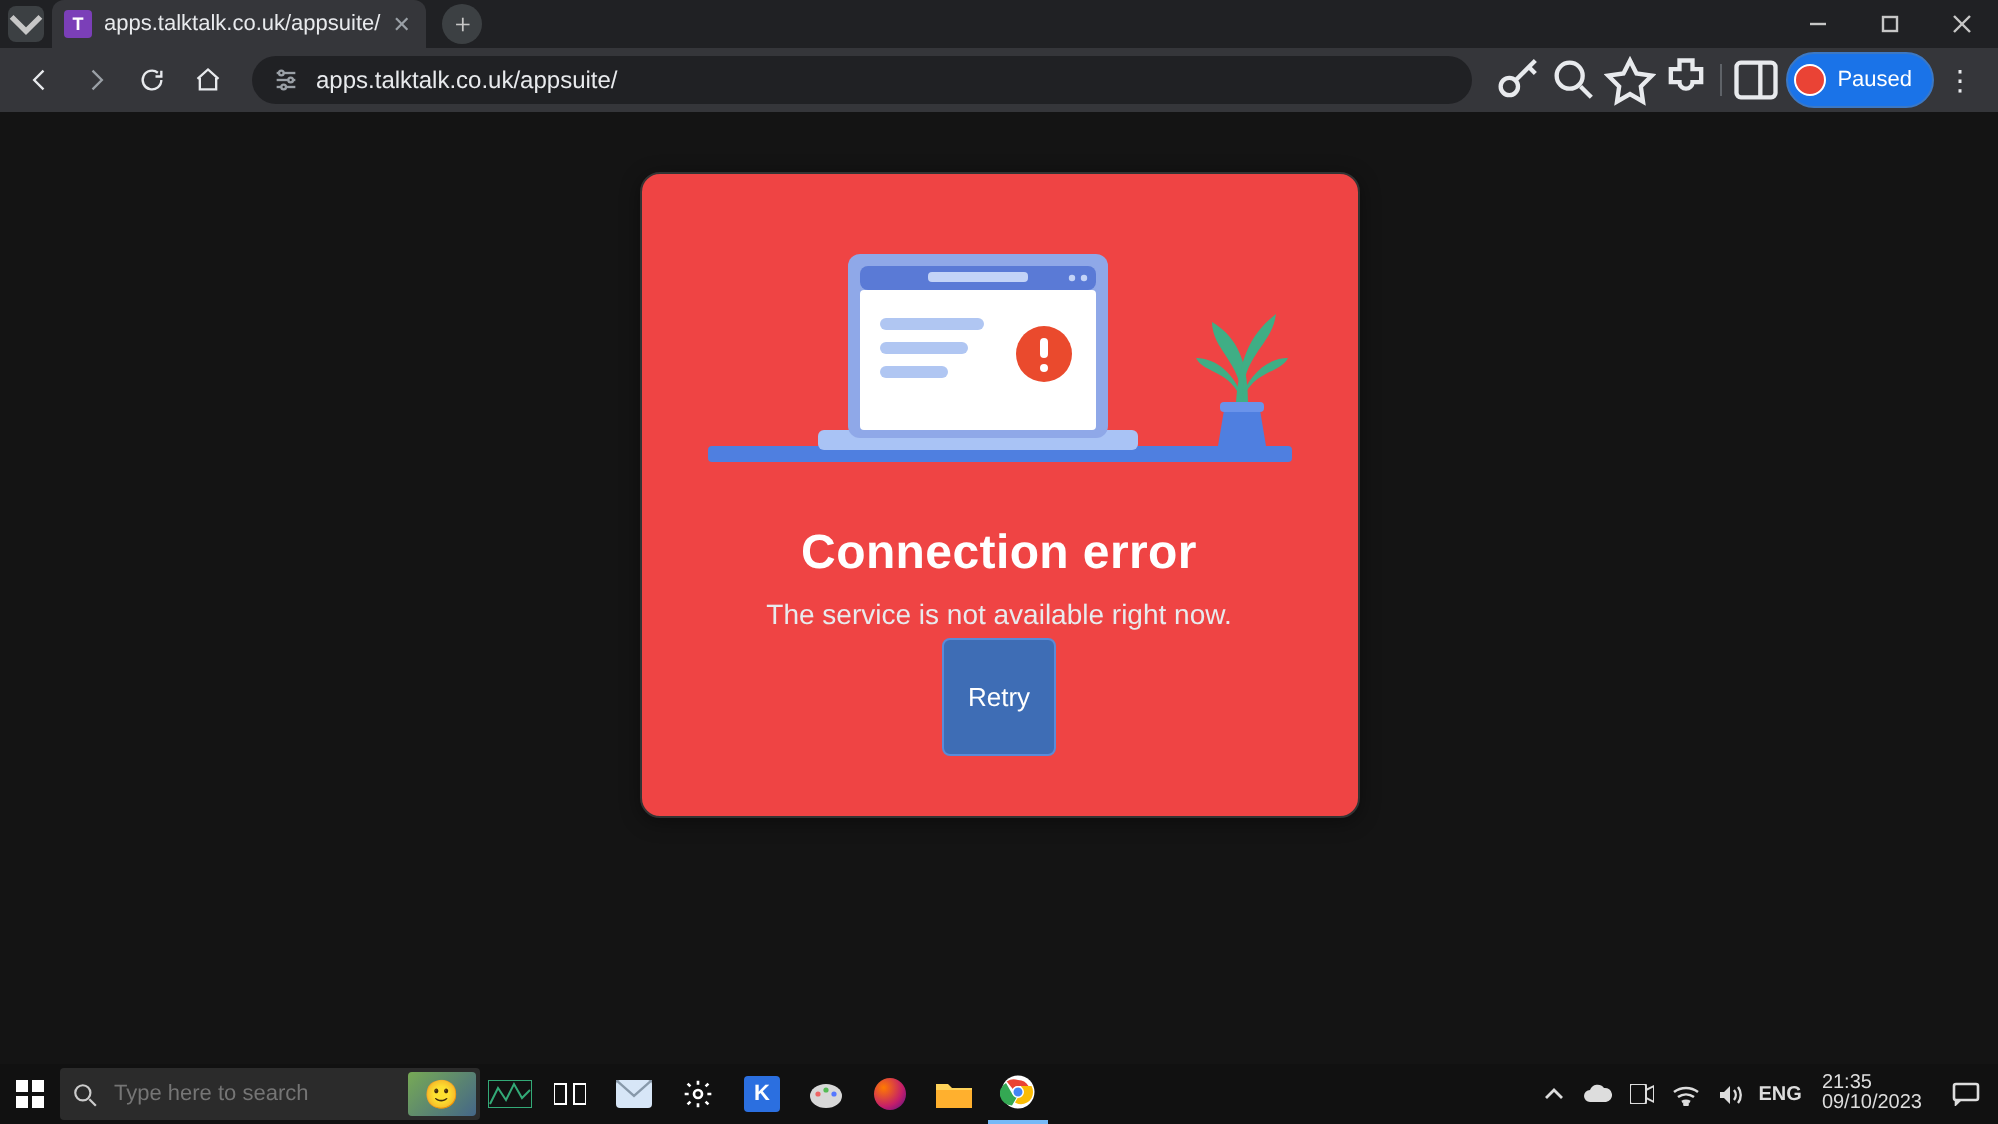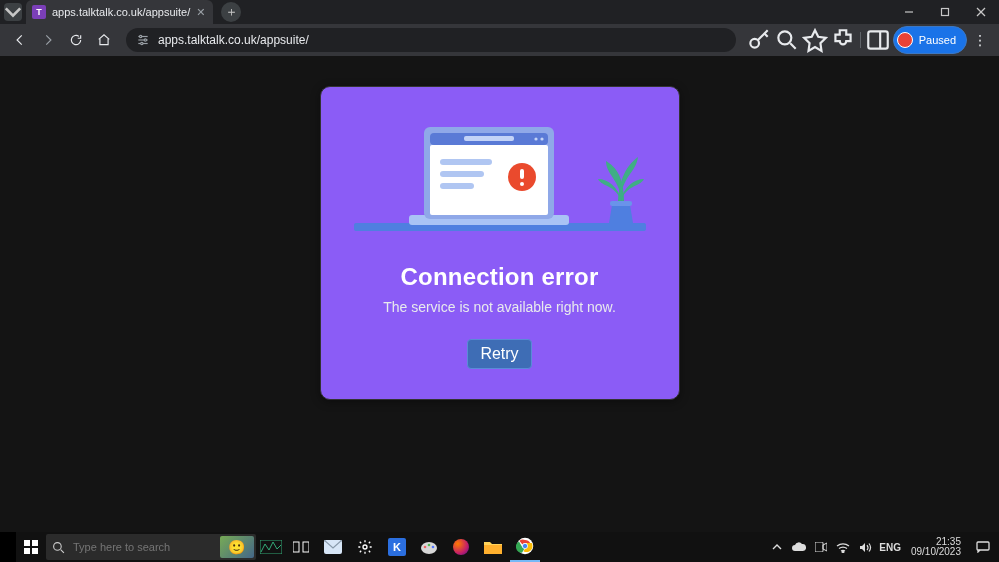--- a/index.html
+++ b/index.html
@@ -28,55 +28,55 @@
   .right-icons .ico { width:26px; height:24px; display:flex; align-items:center; justify-content:center; color:#e8eaed; }
   .vsep { width:1px; height:16px; background:#5f6368; margin:0 2px;}
   .profile-pill { display:flex; align-items:center; gap:6px; background:#1a73e8; border-radius:14px; height:28px; padding:0 10px 0 3px; font-size:11px; color:#fff; border:1px solid #3c78c4;}
   .profile-pill .dot { width:16px; height:16px; border-radius:50%; background:#ea4335; border:1.5px solid #fff;}
   .kebab { width:22px; display:flex; align-items:center; justify-content:center; color:#e8eaed; font-size:14px;}
 
   
   .viewport { position:relative; width:100%; height:calc(100% - 24px - 32px - 30px); background:#141414; display:flex; align-items:flex-start; justify-content:center; padding-top:30px;}
   .card {
     width:360px;
-    background:#8b5cf6;
+    background:#ef4444;
     border:1px solid #333;
     border-radius:10px;
     padding:28px 20px 30px 20px;
     display:flex; flex-direction:column; align-items:center;
     box-shadow:0 2px 10px rgba(0,0,0,.4);
   }
   .illus { width:292px; height:120px; display:block; margin:0 auto 28px auto;}
   .card h1 { font-size:24px; font-weight:600; color:#fff; margin-bottom:8px; letter-spacing:.2px;}
-  .card p.msg { font-size:14px; color:#e8eaed; margin-bottom:24px;}
+  .card p.msg { font-size:14px; color:#e8eaed; margin-bottom:4px;}
   .retry-btn {
     background:#3e6db5;
     border:1px solid #5a8bd8;
     color:#fff;
-    font-size:16px;
-    padding:5px 12px;
+    font-size:13px;
+    padding:21px 12px;
     border-radius:4px;
     cursor:pointer;
   }
 
   
-  .taskbar { position:absolute; bottom:0; left:16px; right:0; height:30px; background:#111; display:flex; align-items:center; font-size:11px; color:#fff; }
+  .taskbar { position:absolute; bottom:0; left:0; right:0; height:30px; background:#111; display:flex; align-items:center; font-size:11px; color:#fff; }
   .tb-start { width:30px; height:30px; display:flex; align-items:center; justify-content:center; }
   .tb-start svg{ width:14px; height:14px; }
   .tb-search { display:flex; align-items:center; background:#2b2b2b; height:26px; width:210px; border-radius:2px; padding:0 6px; gap:8px; color:#ccc; position:relative;}
   .tb-search input { background:transparent; border:none; outline:none; color:#ccc; font-size:11px; flex:1; }
   .tb-search .thumb { position:absolute; right:2px; top:2px; bottom:2px; width:34px; background:linear-gradient(135deg,#7a5,#468);
     border-radius:2px; display:flex; align-items:center; justify-content:center; font-size:14px;}
   .tb-meter{ margin-left:4px; width:22px; height:18px; display:flex; align-items:center; justify-content:center;}
   .tb-icons { display:flex; align-items:center; gap:2px; margin-left:4px;}
   .tb-icons .app { width:30px; height:30px; display:flex; align-items:center; justify-content:center; }
   .tb-icons .app.chrome { border-bottom:2px solid #76b9f7; }
   .tb-sys { margin-left:auto; display:flex; align-items:center; gap:6px; padding-right:4px; color:#ddd;}
   .tb-sys .s { width:16px; display:flex; align-items:center; justify-content:center; }
-  .tb-clock { text-align:right; line-height:1.05; font-size:10px; padding:0 4px;}
+  .tb-clock { line-height:1.05; font-size:10px; padding:0 4px;}
   .tb-notif { width:24px; height:30px; display:flex; align-items:center; justify-content:center;}
 </style>
 </head>
 <body>
 
 <div class="title-bar">
   <div class="tab-strip">
     <div class="tab-dropdown">
       <svg viewBox="0 0 10 10">
           <path d="M1 3 L5 7 L9 3" fill="none" stroke="currentColor" stroke-width="1.5"></path>

